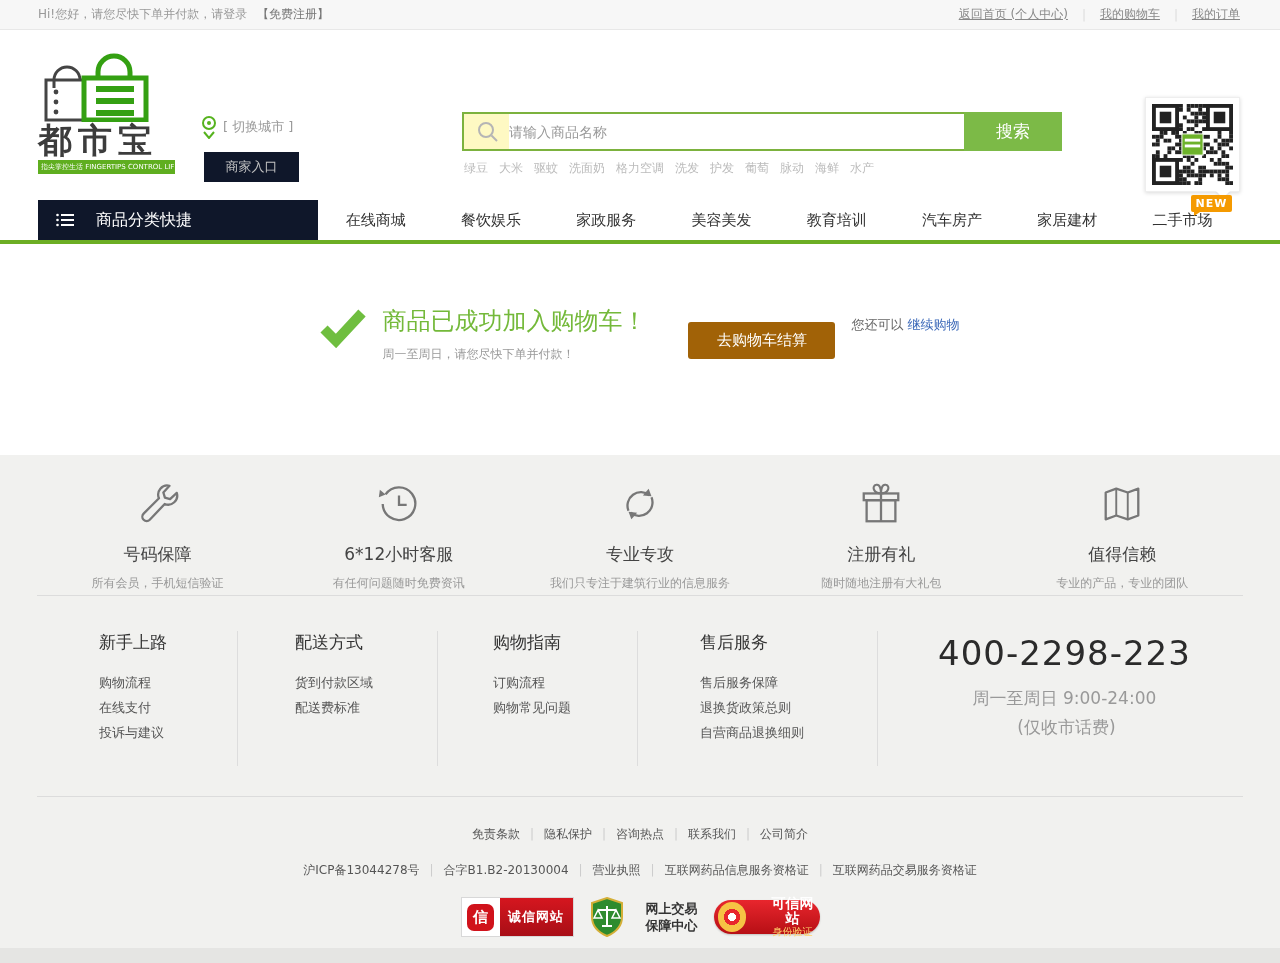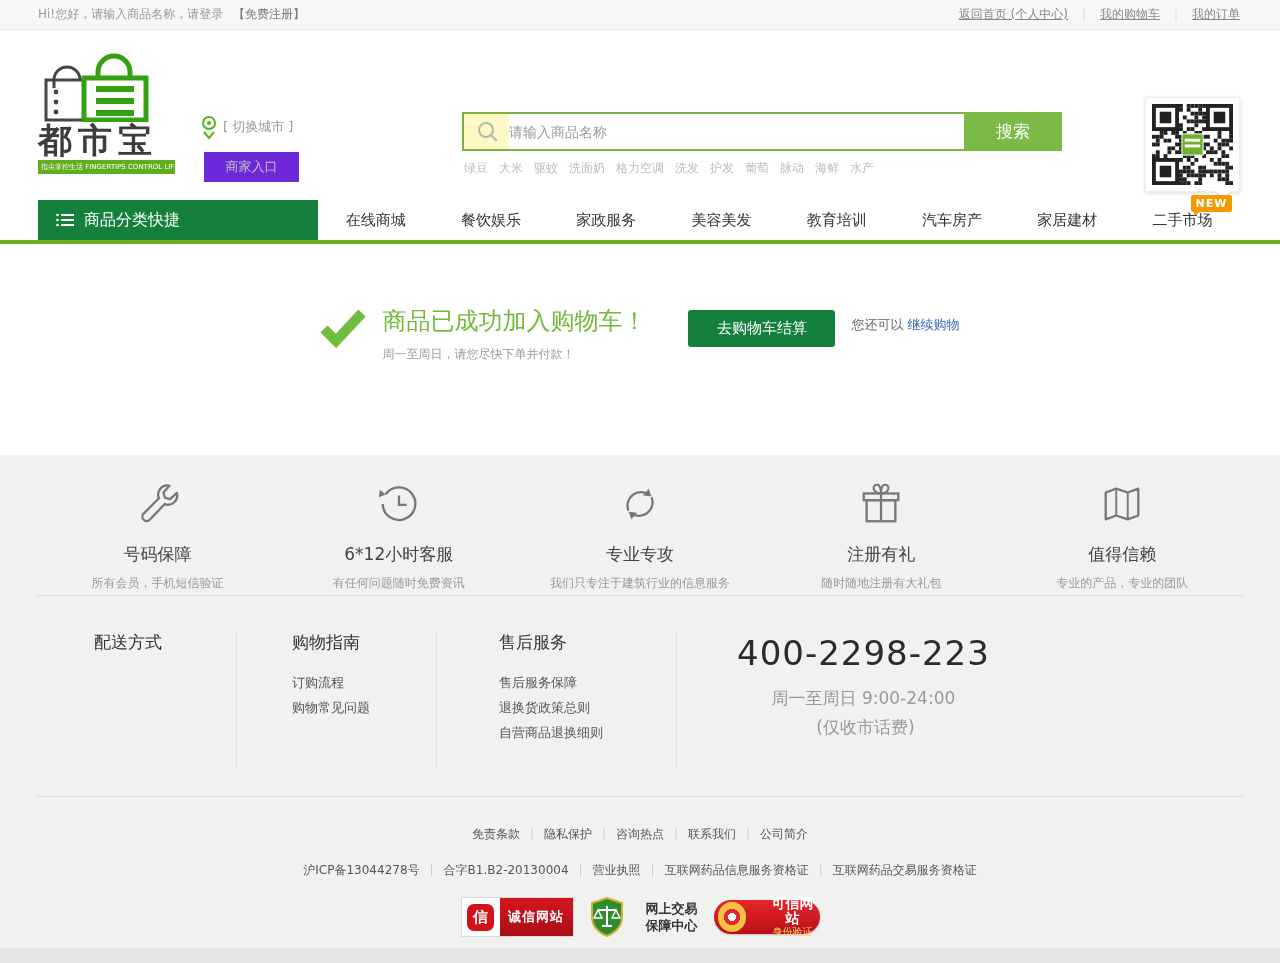--- a/index.html
+++ b/index.html
@@ -20,61 +20,61 @@
   
   .header { position:relative; height:170px; background:#fff; }
   .logo { position:absolute; left:38px; top:20px; width:140px; cursor:pointer; }
   .logo svg { display:block; margin-left:2px; }
   .logo-title { font-size:34px; font-weight:bold; color:#3c3c3c; letter-spacing:6px; line-height:36px; white-space:nowrap; }
   .logo-tagline { margin-top:2px; background:#5fae1f; color:#fff; font-size:7px;
                   padding:2px 3px; width:137px; text-align:center; white-space:nowrap; overflow:hidden; }
   .city { position:absolute; left:200px; top:85px; display:flex; align-items:center; gap:5px;
           font-size:13px; color:#999; cursor:pointer; }
   .merchant-btn { position:absolute; left:204px; top:122px; width:95px; height:30px;
-                  background:#6d28d9; color:#c2c2c2; font-size:13px; border:none;
+                  background:#0f172a; color:#c2c2c2; font-size:13px; border:none;
                   cursor:pointer; }
   .searchbox { position:absolute; left:462px; top:82px; width:600px; height:39px;
                border:2px solid #7cb23e; background:#fef9c3; display:flex; align-items:center; }
   .searchbox .mag { margin:0 10px 0 13px; flex:none; }
   .searchbox input { flex:1; border:none; outline:none; font-size:14px; color:#333;
                      font-family:inherit; height:100%; }
   .searchbox input::placeholder { color:#999; }
   .search-btn { flex:none; width:98px; height:39px; margin:-2px -2px -2px 0; border:none;
                 background:#7cba47; color:#fff; font-size:17px; cursor:pointer; font-family:inherit; }
   .hot-kws { position:absolute; left:464px; top:130px; width:600px; font-size:12px; color:#bbb;
              display:flex; gap:11px; white-space:nowrap; }
   .hot-kws a { color:#bbb; }
   .qr-box { position:absolute; left:1145px; top:67px; width:95px; height:95px; background:#fff;
             border:1px solid #eee; box-shadow:0 1px 4px rgba(0,0,0,.15); padding:6px; }
   .qr-box::after { content:""; position:absolute; left:72px; bottom:-5px; width:10px; height:10px;
                    background:#fff; transform:rotate(45deg); box-shadow:2px 2px 3px rgba(0,0,0,.08); }
 
   
   .nav { position:relative; height:44px; background:#fff; border-bottom:4px solid #6cae24; }
-  .cat-block { position:absolute; left:38px; top:0; width:280px; height:40px; background:#15803d;
-               color:#fff; display:flex; align-items:center; gap:10px; padding-left:18px;
+  .cat-block { position:absolute; left:38px; top:0; width:280px; height:40px; background:#0f172a;
+               color:#fff; display:flex; align-items:center; gap:22px; padding-left:18px;
                font-size:16px; cursor:pointer; }
   .main-nav { position:absolute; left:318px; right:40px; top:0; height:40px;
               display:flex; justify-content:space-around; align-items:center; }
   .nav-item { position:relative; font-size:15px; color:#333; cursor:pointer; }
   .nav-badge { position:absolute; top:-16px; right:-20px; background:#f59a00; color:#fff;
                font-size:11px; font-weight:bold; padding:2px 5px; border-radius:2px; letter-spacing:1px; }
   .nav-badge::after { content:""; position:absolute; left:3px; bottom:-4px;
                       border:4px solid transparent; border-top-color:#f59a00; border-left-color:#f59a00; border-width:2px 3px; }
 
   
   .main-notice { height:211px; background:#fff; display:flex; justify-content:center;
                  align-items:flex-start; padding-top:62px; }
   .notice-row { display:flex; align-items:flex-start; }
   .check-icon { flex:none; margin-top:2px; }
   .notice-text { margin-left:16px; }
   .notice-title { font-size:24px; color:#74b93a; font-weight:500; line-height:30px; }
   .notice-sub { margin-top:10px; font-size:12px; color:#999; }
-  .checkout-btn { margin-left:42px; margin-top:4px; width:147px; height:37px; border:none;
-                  border-radius:3px; background:#15803d; color:#fff; font-size:15px;
+  .checkout-btn { margin-left:42px; margin-top:16px; width:147px; height:37px; border:none;
+                  border-radius:3px; background:#a16207; color:#fff; font-size:15px;
                   cursor:pointer; font-family:inherit; }
   .also { margin-left:16px; margin-top:10px; font-size:13px; color:#666; }
   .also a { color:#3b68b8; }
 
   
   .lower { background:#f1f1ef; }
   .wrap { width:1206px; margin:0 auto; }
 
   .features { display:flex; height:141px; border-bottom:1px solid #dcdcdc; padding-top:26px; }
   .feature { width:20%; text-align:center; }
@@ -118,21 +118,21 @@
   .badge3 .t1 { color:#fff; font-size:14px; font-weight:bold; line-height:15px; }
   .badge3 .t2 { color:#ffd36b; font-size:10px; line-height:12px; }
 
   .strip { height:16px; background:#e5e5e3; }
 </style>
 </head>
 <body>
 
 <div class="topbar">
   <div class="topbar-left">
-    <span>Hi!您好，请输入商品名称，请登录</span>
+    <span>Hi!您好，请您尽快下单并付款，请登录</span>
     <span class="reg">【免费注册】</span>
   </div>
   <div class="topbar-right">
     <a>返回首页 (个人中心)</a>
     <span class="sep">|</span>
     <a>我的购物车</a>
     <span class="sep">|</span>
     <a>我的订单</a>
   </div>
 </div>
@@ -471,22 +471,36 @@
         <path d="M7 12 l11 -4 l12 4 l11 -4 v28 l-11 4 l-12 -4 l-11 4 z" fill="none" stroke="#777" stroke-width="2.4" stroke-linejoin="round"></path>
         <line x1="18" y1="8" x2="18" y2="36" stroke="#777" stroke-width="2"></line>
         <line x1="30" y1="12" x2="30" y2="40" stroke="#777" stroke-width="2"></line>
       </svg>
       <div class="feature-title">值得信赖</div>
       <div class="feature-desc">专业的产品，专业的团队</div>
     </div>
   </div>
 
   <div class="wrap footer-cols">
+    <div class="fcol fcol-1">
+      <div class="fcol-title">新手上路</div>
+      <ul>
+
+      <li>购物流程</li>
+          <li>在线支付</li>
+          <li>投诉与建议</li>
+        </ul>
+    </div>
     <div class="fcol fcol-2">
       <div class="fcol-title">配送方式</div>
+      <ul>
+
+      <li>货到付款区域</li>
+          <li>配送费标准</li>
+        </ul>
     </div>
     <div class="fcol fcol-3">
       <div class="fcol-title">购物指南</div>
       <ul>
 
       <li>订购流程</li>
           <li>购物常见问题</li>
         </ul>
     </div>
     <div class="fcol fcol-4">

